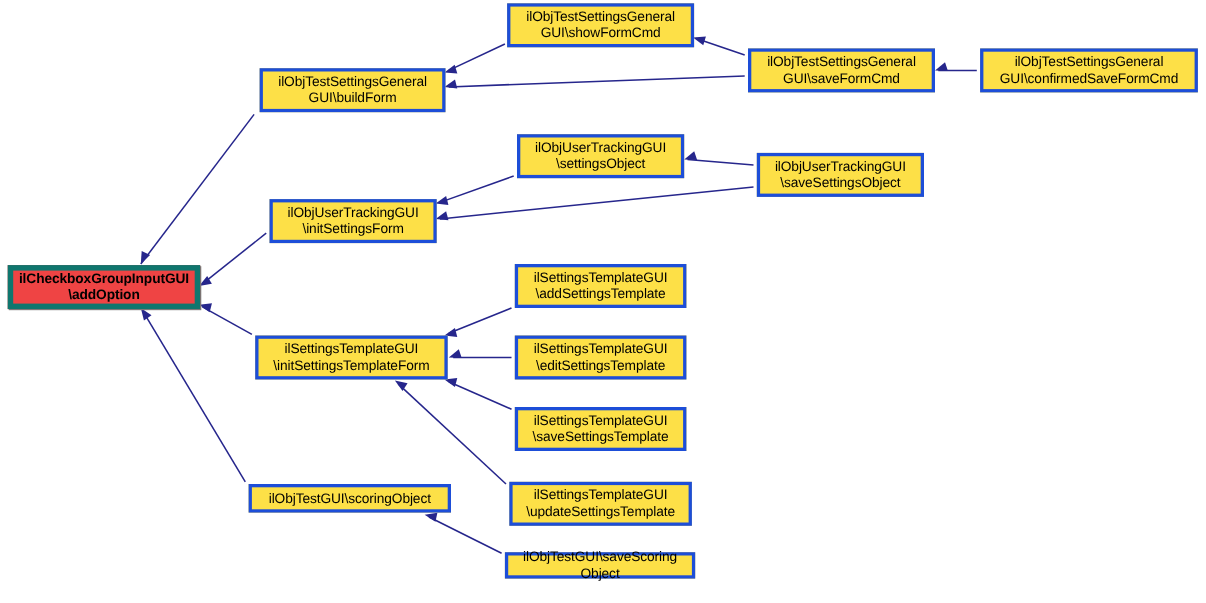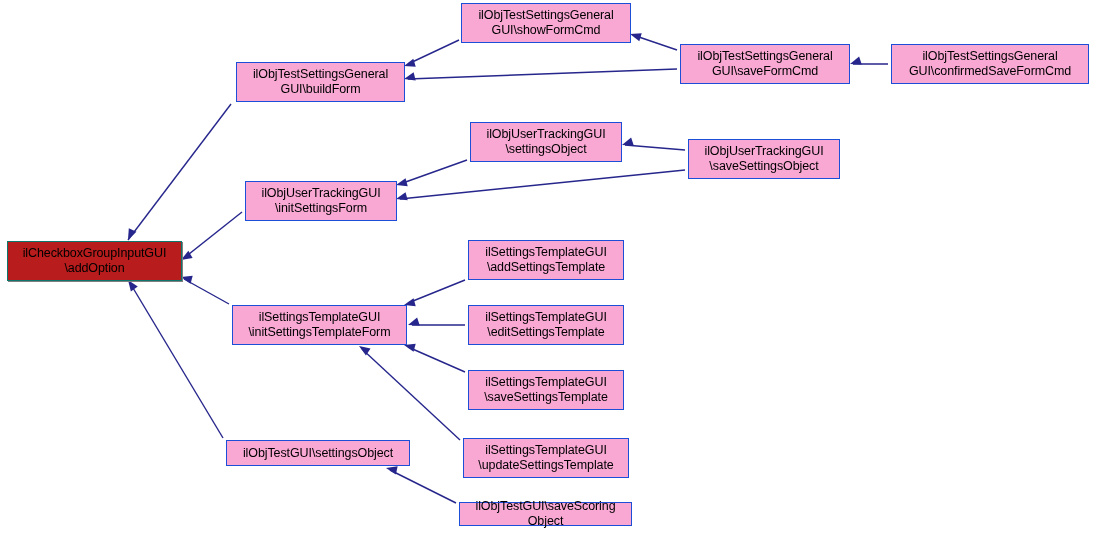--- a/index.html
+++ b/index.html
@@ -21,37 +21,38 @@
     position: absolute;
     left: 0;
     top: 0;
     width: 1096px;
     height: 548px;
     pointer-events: none;
   }
   .node {
     position: absolute;
     box-sizing: border-box;
-    border: 1px solid #1d4ed8;
-    background: #f9a8d4;
+    border: 3px solid #1d4ed8;
+    background: #fde047;
     color: #000000;
     font-size: 12.5px;
     line-height: 15px;
     text-align: center;
     display: flex;
     align-items: center;
     justify-content: center;
     white-space: pre-line;
     letter-spacing: -0.1px;
     z-index: 2;
   }
   .node.current {
-    background: #b91c1c;
-    border: 1px solid #0f766e;
+    background: #ef4444;
+    border: 5px solid #0f766e;
     box-shadow: 1px 1px 0 #808080;
+    font-weight: bold;
   }
   .node-label {
     display: block;
     width: 100%;
     white-space: pre-line;
   }
 </style>
 </head>
 <body>
 
@@ -109,16 +110,16 @@
     <div class="node" style="left: 468px; top: 240px; width: 156px; height: 40px;"><span class="node-label">ilSettingsTemplateGUI
 \addSettingsTemplate</span></div>
     <div class="node" style="left: 232px; top: 305px; width: 175px; height: 40px;"><span class="node-label">ilSettingsTemplateGUI
 \initSettingsTemplateForm</span></div>
     <div class="node" style="left: 468px; top: 305px; width: 156px; height: 40px;"><span class="node-label">ilSettingsTemplateGUI
 \editSettingsTemplate</span></div>
     <div class="node" style="left: 468px; top: 370px; width: 156px; height: 40px;"><span class="node-label">ilSettingsTemplateGUI
 \saveSettingsTemplate</span></div>
     <div class="node" style="left: 463px; top: 438px; width: 166px; height: 40px;"><span class="node-label">ilSettingsTemplateGUI
 \updateSettingsTemplate</span></div>
-    <div class="node" style="left: 226px; top: 440px; width: 184px; height: 26px;"><span class="node-label">ilObjTestGUI\settingsObject</span></div>
+    <div class="node" style="left: 226px; top: 440px; width: 184px; height: 26px;"><span class="node-label">ilObjTestGUI\scoringObject</span></div>
     <div class="node" style="left: 459px; top: 502px; width: 173px; height: 24px;"><span class="node-label">ilObjTestGUI\saveScoring
 Object</span></div>
   </div>
 
 </body></html>

